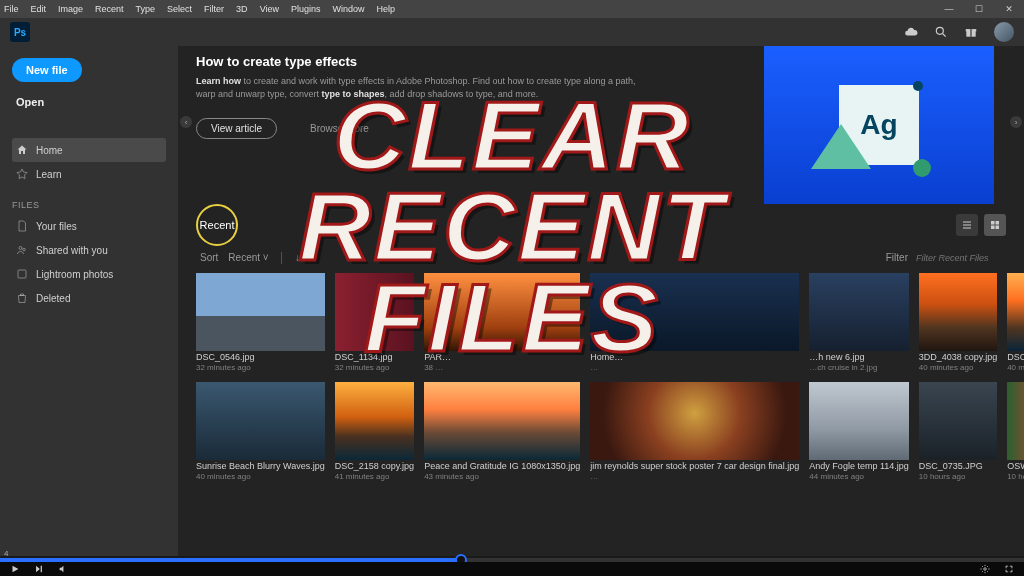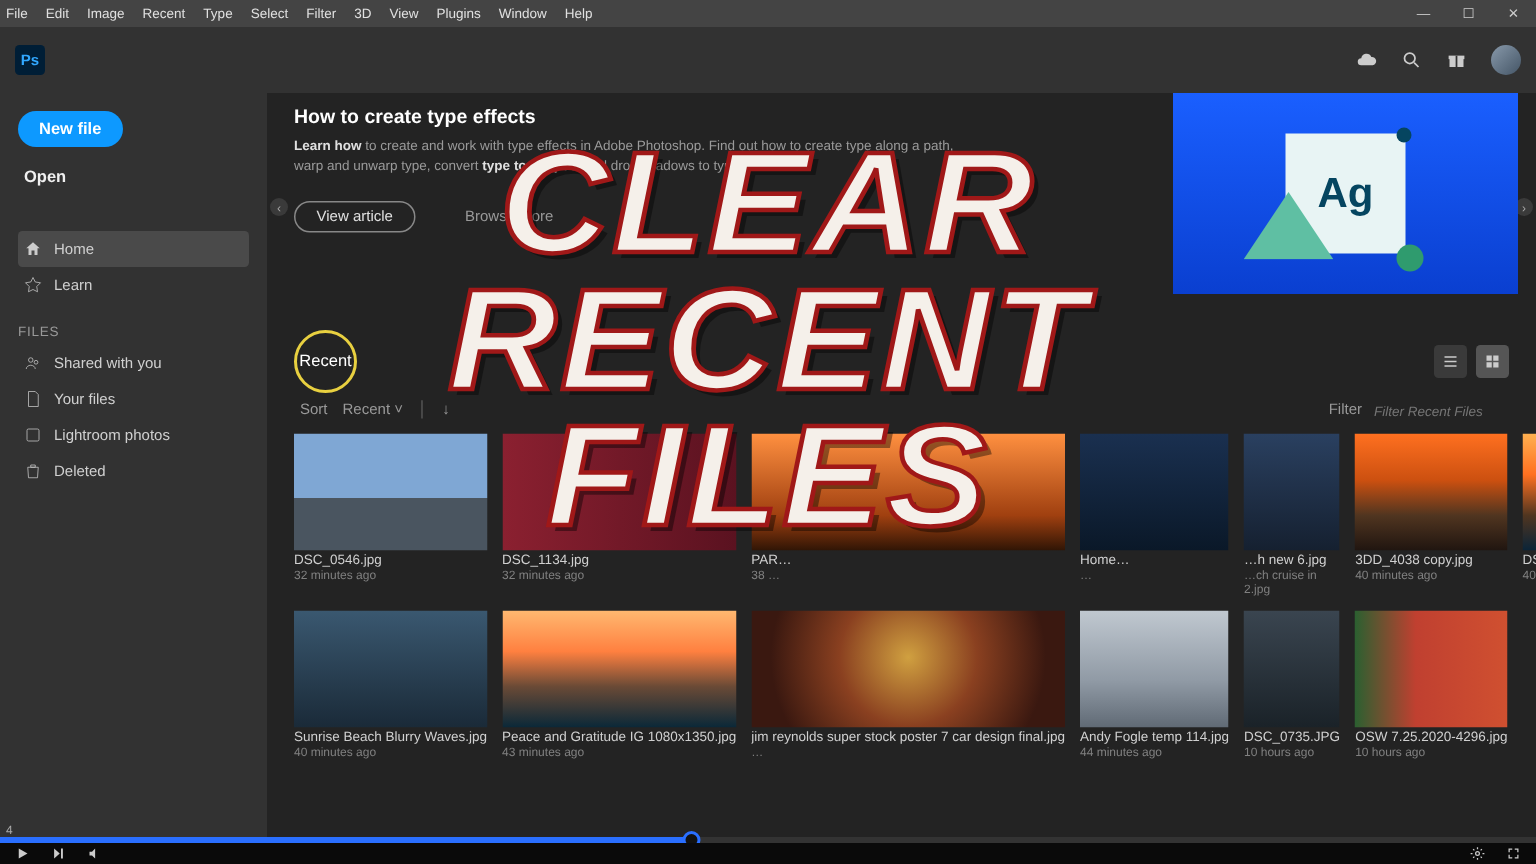--- a/index.html
+++ b/index.html
@@ -15,21 +15,21 @@
 .menubar {
   height: 18px; background: #444444;
   display: flex; align-items: center;
   padding: 0 4px;
   gap: 12px;
 }
 .menubar span { font-size: 9px; color: #e0e0e0; cursor: default; text-align: center; }
 .windowctrl { position: absolute; right: 0; top: 0; display: flex; gap: 0; }
 .windowctrl div { width: 30px; height: 18px; display: flex; align-items: center; justify-content: center; font-size: 9px; color: #ccc; }
 .appbar {
-  height: 44px; background: #323232;
+  height: 28px; background: #323232;
   display: flex; align-items: center; padding: 0 10px;
   justify-content: space-between;
 }
 .ps-logo {
   width: 20px; height: 20px; background: #001e36; border-radius: 3px;
   display: flex; align-items: center; justify-content: center;
   color: #31a8ff; font-size: 10px; font-weight: bold;
 }
 .appbar-right { display: flex; gap: 16px; align-items: center; }
 .appbar-right svg { width: 14px; height: 14px; fill: #ccc; }
@@ -68,22 +68,22 @@
 .hero-title { font-size: 13px; font-weight: 600; color: #fff; margin-bottom: 6px; }
 .hero-sub { font-size: 9px; color: #9a9a9a; line-height: 1.4; }
 .hero-sub b { color: #e0e0e0; }
 .btn-view { 
   border: 1px solid #888; background: transparent; color: #e0e0e0;
   border-radius: 14px; padding: 4px 14px; font-size: 10px; margin-top: 18px;
   display: inline-block;
 }
 .browse-more { font-size: 10px; color: #999; margin-left: 30px; }
 .hero-img {
-  position: absolute; right: 12px; top: 0px;
-  width: 230px; height: 134px;
+  position: absolute; right: 30px; top: 0px;
+  width: 230px; height: 158px;
   background: linear-gradient(180deg,#1a5fff,#0a3fd0);
   display: flex; align-items: center; justify-content: center;
 }
 .hero-badge {
   width: 80px; height: 80px; background: #e8f4f4;
   position: relative;
   display: flex; align-items: center; justify-content: center;
   font-size: 28px; font-weight: bold; color: #054560;
 }
 .hero-badge::before { content: ""; position: absolute; left: -28px; bottom: -4px; width: 60px; height: 45px; background: #5fbfa3; clip-path: polygon(50% 0%, 100% 100%, 0% 100%); }
@@ -220,31 +220,31 @@
       <div class="nav-item">
         <svg viewBox="0 0 24 24">
             <path d="M12 2l3 6 7 1-5 5 1 7-6-3-6 3 1-7-5-5 7-1z" fill="none" stroke="#ccc"></path>
           </svg>
         <span>Learn</span>
       </div>
     </div>
     <div class="files-label">FILES</div>
     <div class="nav-item">
       <svg viewBox="0 0 24 24">
+          <path d="M6 2h9l4 4v16H6z" fill="none" stroke="#ccc"></path>
+        </svg>
+      <span>Your files</span>
+    </div>
+    <div class="nav-item">
+      <svg viewBox="0 0 24 24">
           <circle cx="9" cy="8" r="3" fill="none" stroke="#ccc"></circle>
           <circle cx="16" cy="11" r="2.5" fill="none" stroke="#ccc"></circle>
           <path d="M3 20c0-3 3-5 6-5s6 2 6 5" fill="none" stroke="#ccc"></path>
         </svg>
       <span>Shared with you</span>
-    </div>
-    <div class="nav-item">
-      <svg viewBox="0 0 24 24">
-          <path d="M6 2h9l4 4v16H6z" fill="none" stroke="#ccc"></path>
-        </svg>
-      <span>Your files</span>
     </div>
     <div class="nav-item">
       <svg viewBox="0 0 24 24">
           <rect x="4" y="4" width="16" height="16" rx="2" fill="none" stroke="#ccc"></rect>
         </svg>
       <span>Lightroom photos</span>
     </div>
     <div class="nav-item">
       <svg viewBox="0 0 24 24">
           <path d="M5 7h14l-1 14H6zM9 4h6v3H9z" fill="none" stroke="#ccc"></path>
@@ -354,20 +354,27 @@
             </div>
     <div class="thumb-name">DSC_3328 copy 2.jpg</div>
     <div class="thumb-time">40 minutes ago</div>
           </div>
           <div class="thumb">
             <div class="thumb-img">
               <div class="placeholder p8"></div>
             </div>
     <div class="thumb-name">Sunrise Beach Blurry Waves.jpg</div>
     <div class="thumb-time">40 minutes ago</div>
+          </div>
+          <div class="thumb">
+            <div class="thumb-img">
+              <div class="placeholder p9"></div>
+            </div>
+    <div class="thumb-name">DSC_2158 copy.jpg</div>
+    <div class="thumb-time">41 minutes ago</div>
           </div>
           <div class="thumb">
             <div class="thumb-img">
               <div class="placeholder p10"></div>
             </div>
     <div class="thumb-name">Peace and Gratitude IG 1080x1350.jpg</div>
     <div class="thumb-time">43 minutes ago</div>
           </div>
           <div class="thumb">
             <div class="thumb-img">

